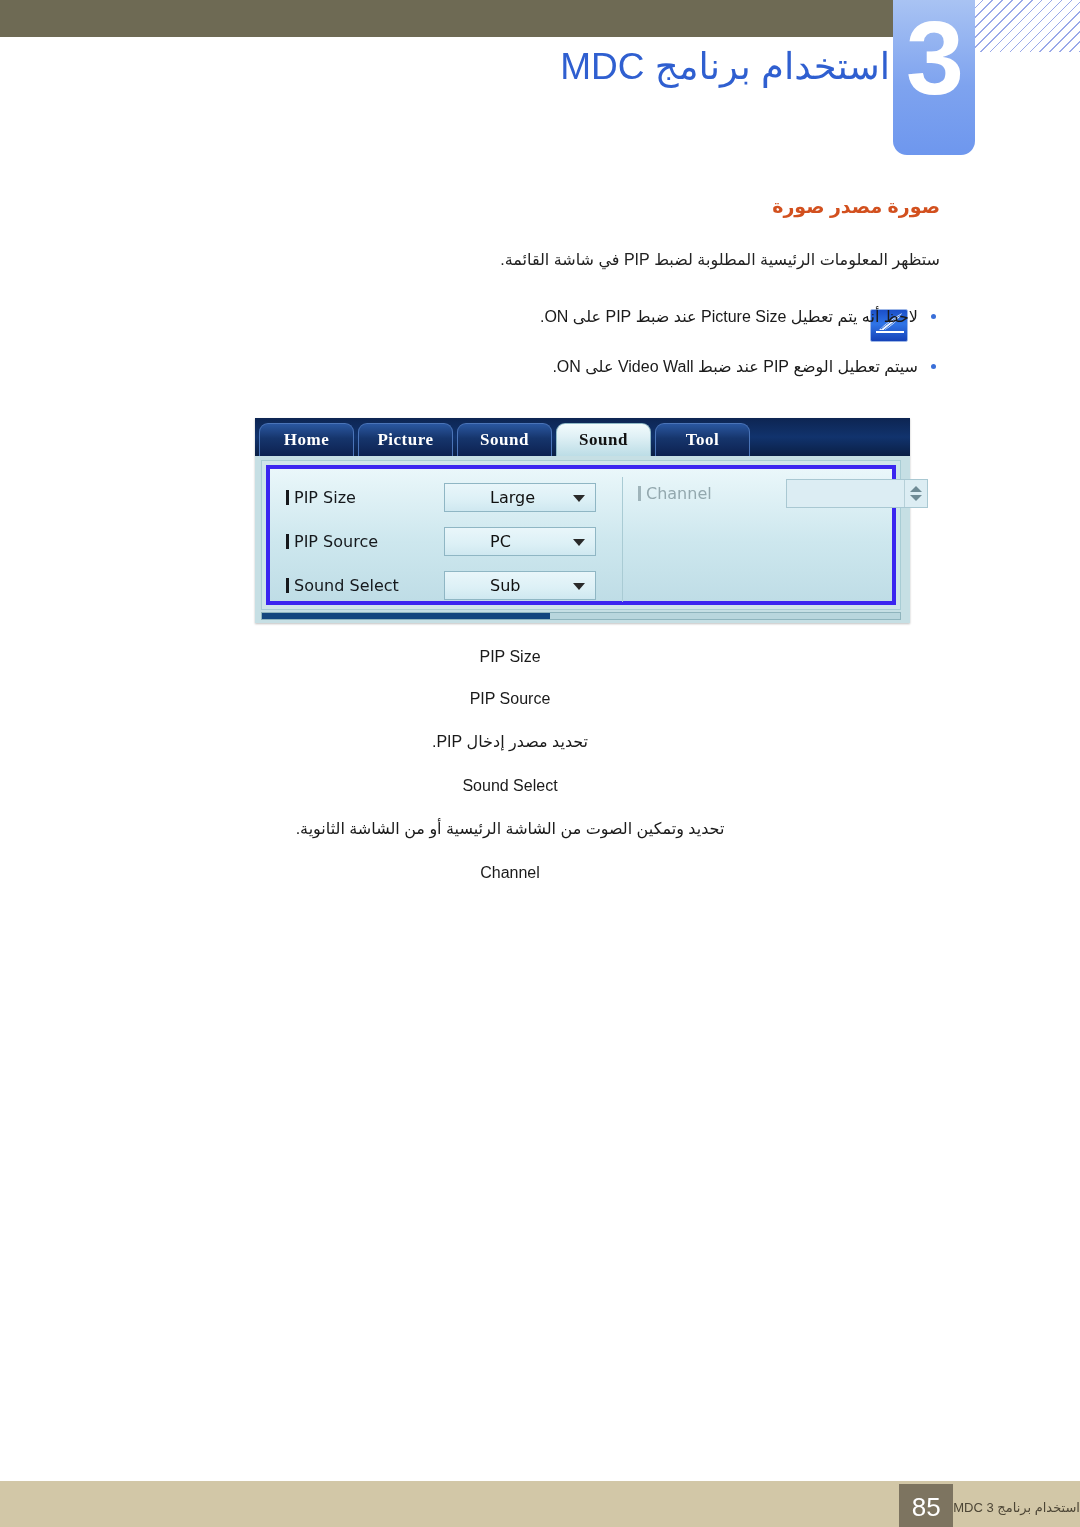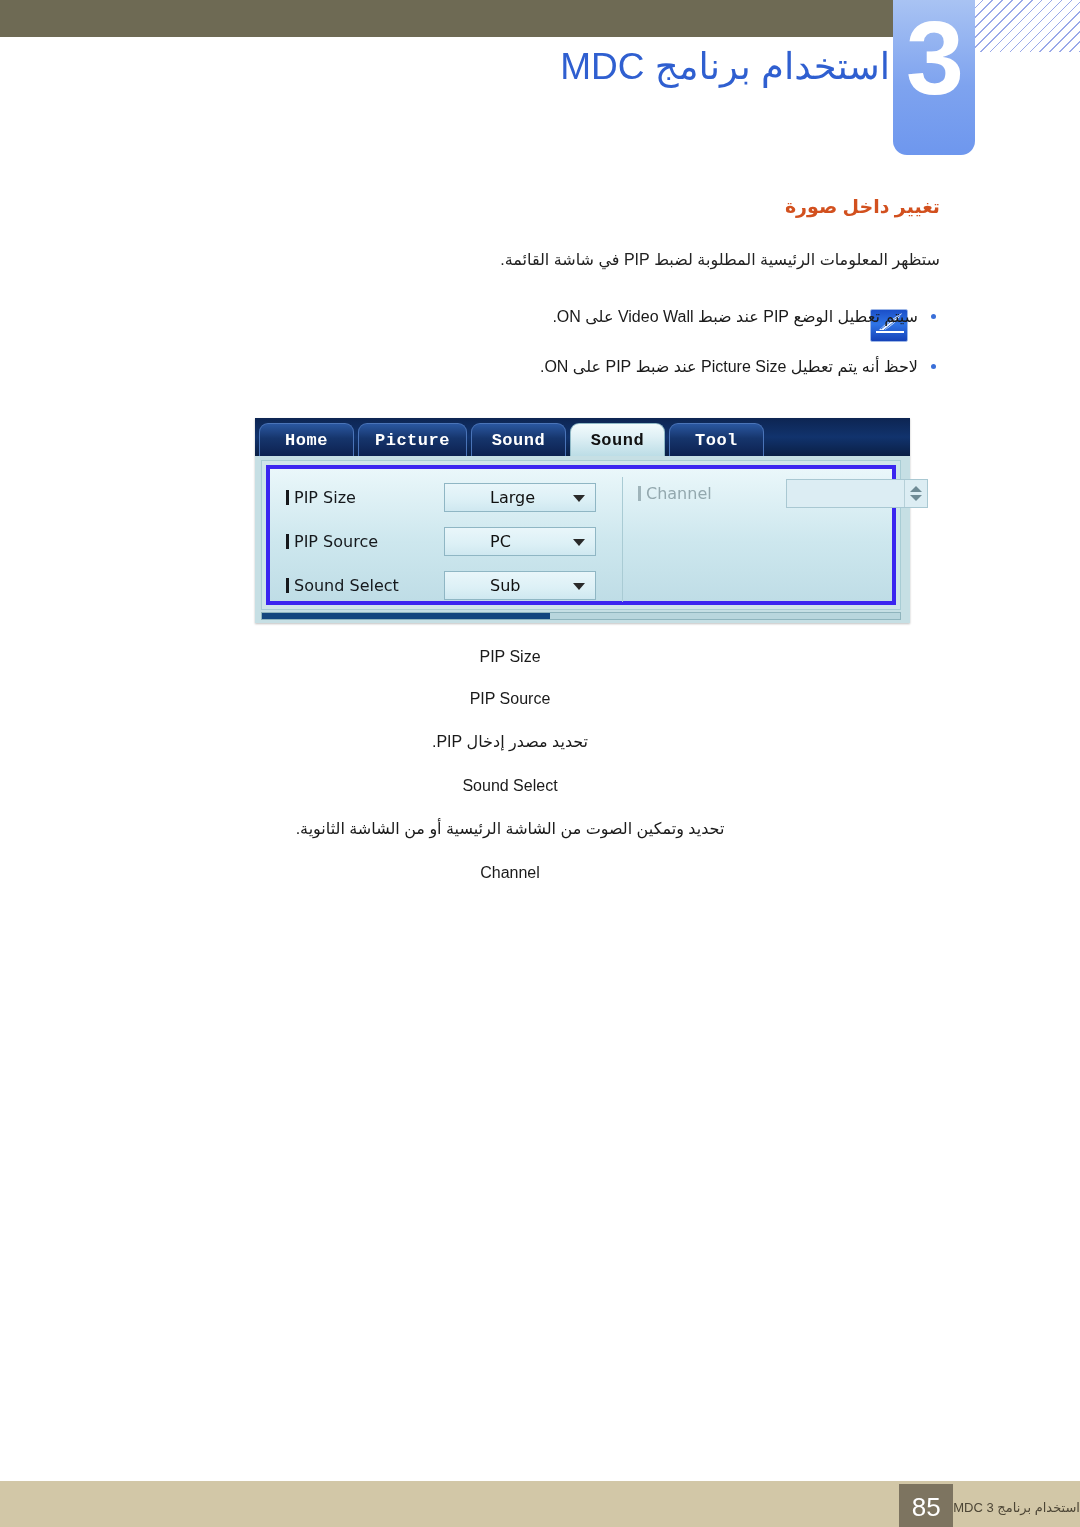--- a/index.html
+++ b/index.html
@@ -166,21 +166,21 @@
   .tab {
     height: 33px;
     margin-left: 4px;
     padding: 0 16px;
     min-width: 95px;
     display: flex;
     align-items: center;
     justify-content: center;
     border-top-left-radius: 9px;
     border-top-right-radius: 9px;
-    font-family: Liberation Mono, monospace;
+    font-family: Liberation Serif, serif;
     font-size: 17px;
     font-weight: bold;
     letter-spacing: 0.5px;
     background: linear-gradient(180deg, #27539c 0%, #18376e 40%, #0b2photo 100%);
     background: linear-gradient(180deg, #2a57a0 0%, #16356c 45%, #0c2150 100%);
     color: #ffffff;
     border: 1px solid #4a74b8;
     border-bottom: none;
     box-sizing: border-box;
   }
@@ -420,42 +420,42 @@
 <div class="chapter-block">
   <div class="chapter-number">3</div>
 </div>
 
 <div class="hatch"></div>
 
 <div class="chapter-title">استخدام برنامج MDC</div>
 
 <div class="content">
 
-  <h2 class="section-title">تغيير داخل صورة</h2>
+  <h2 class="section-title">صورة مصدر صورة</h2>
 
   <p class="intro-line">ستظهر المعلومات الرئيسية المطلوبة لضبط PIP في شاشة القائمة.</p>
 
   <div class="note-row">
     <div class="note-icon">
       <svg width="34" height="29" viewBox="0 0 34 29" xmlns="http://www.w3.org/2000/svg">
         <rect x="0" y="0" width="34" height="29" fill="none"></rect>
         <path d="M3 22 L31 22" stroke="#ffffff" stroke-width="2" fill="none"></path>
         <path d="M6 20 C12 14, 20 8, 29 3 C26 9, 20 15, 12 20 Z" fill="#ffffff" opacity="0.92"></path>
         <path d="M8 19 C14 14, 21 9, 28 5" stroke="#2a6cd8" stroke-width="1" fill="none"></path>
         <path d="M11 20 C16 16, 22 11, 28 7" stroke="#2a6cd8" stroke-width="1" fill="none"></path>
       </svg>
     </div>
     <ul class="bullet-list">
       <li>
         <span class="dot"></span>
-        <span>سيتم تعطيل الوضع PIP عند ضبط Video Wall على ON.</span>
+        <span>لاحظ أنه يتم تعطيل Picture Size عند ضبط PIP على ON.</span>
       </li>
       <li>
         <span class="dot"></span>
-        <span>لاحظ أنه يتم تعطيل Picture Size عند ضبط PIP على ON.</span>
+        <span>سيتم تعطيل الوضع PIP عند ضبط Video Wall على ON.</span>
       </li>
     </ul>
   </div>
 </div>
 
 <div class="mdc-shot">
 
   <div class="tabbar">
     <div class="tab">
       <span>Home</span>

